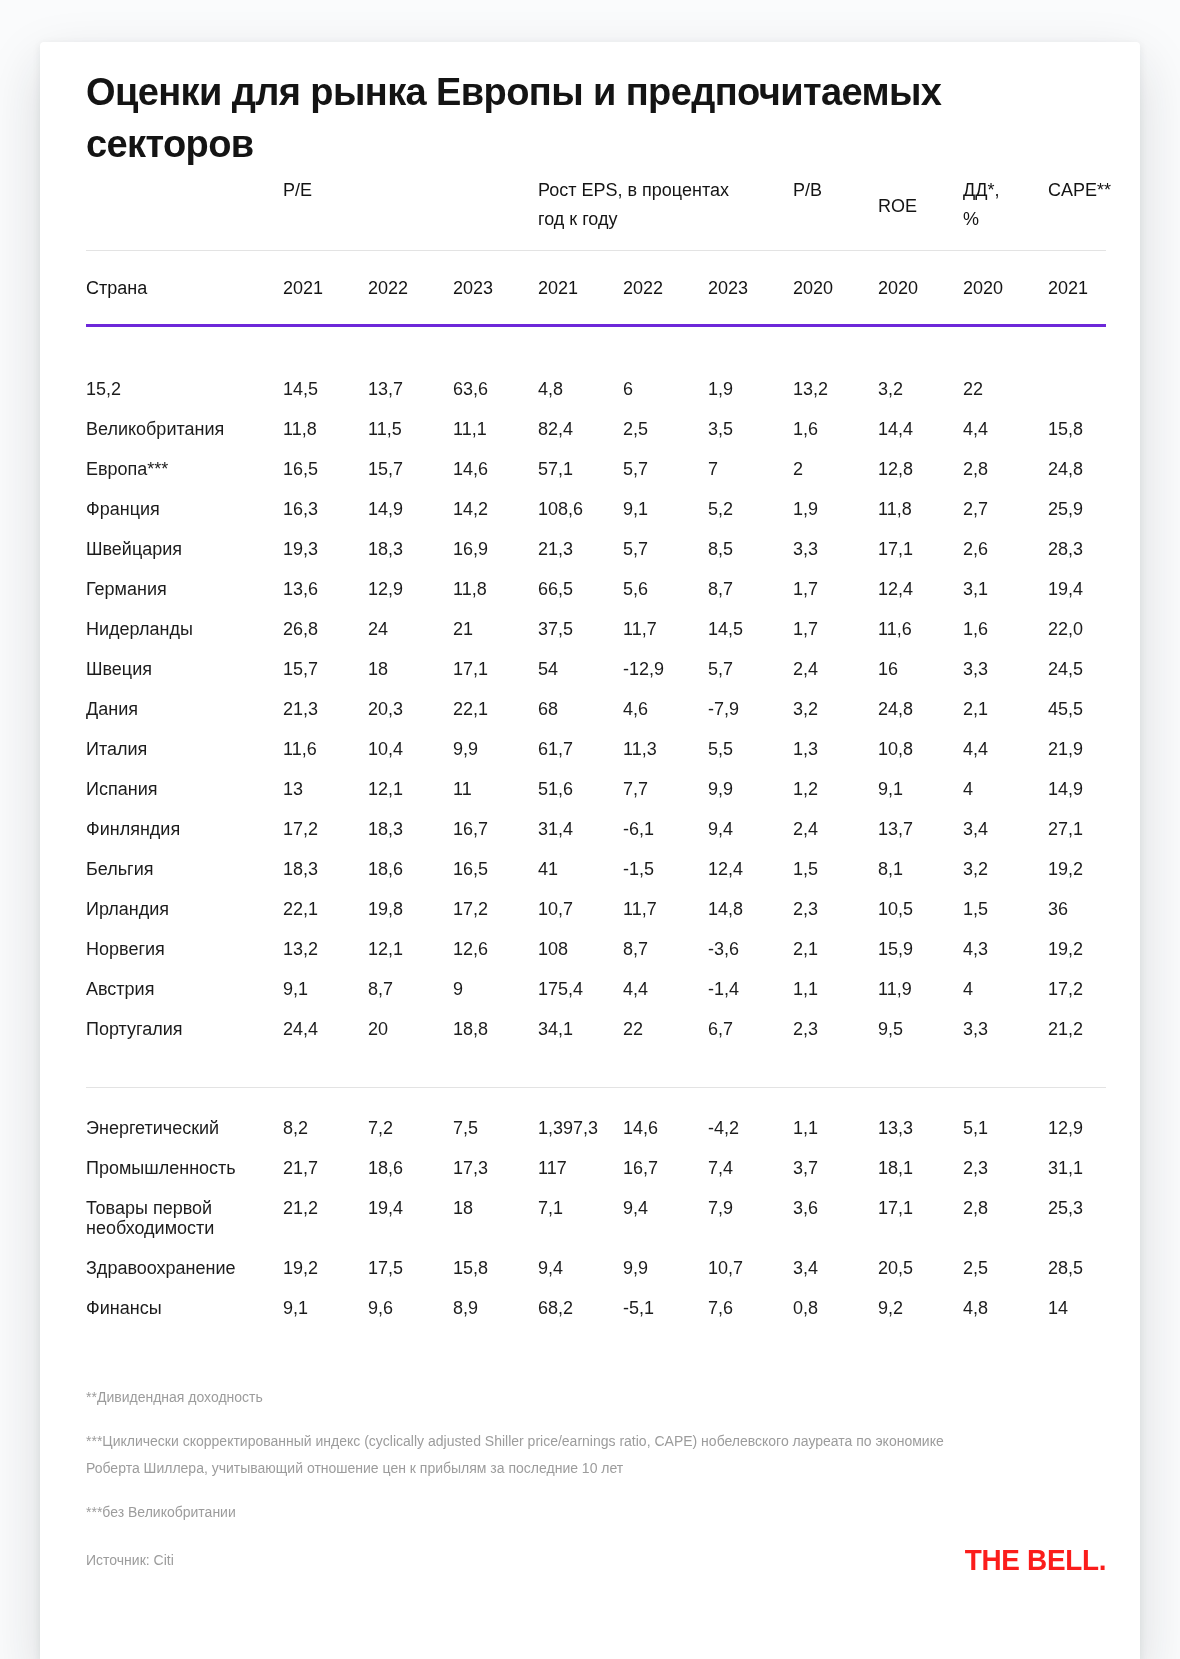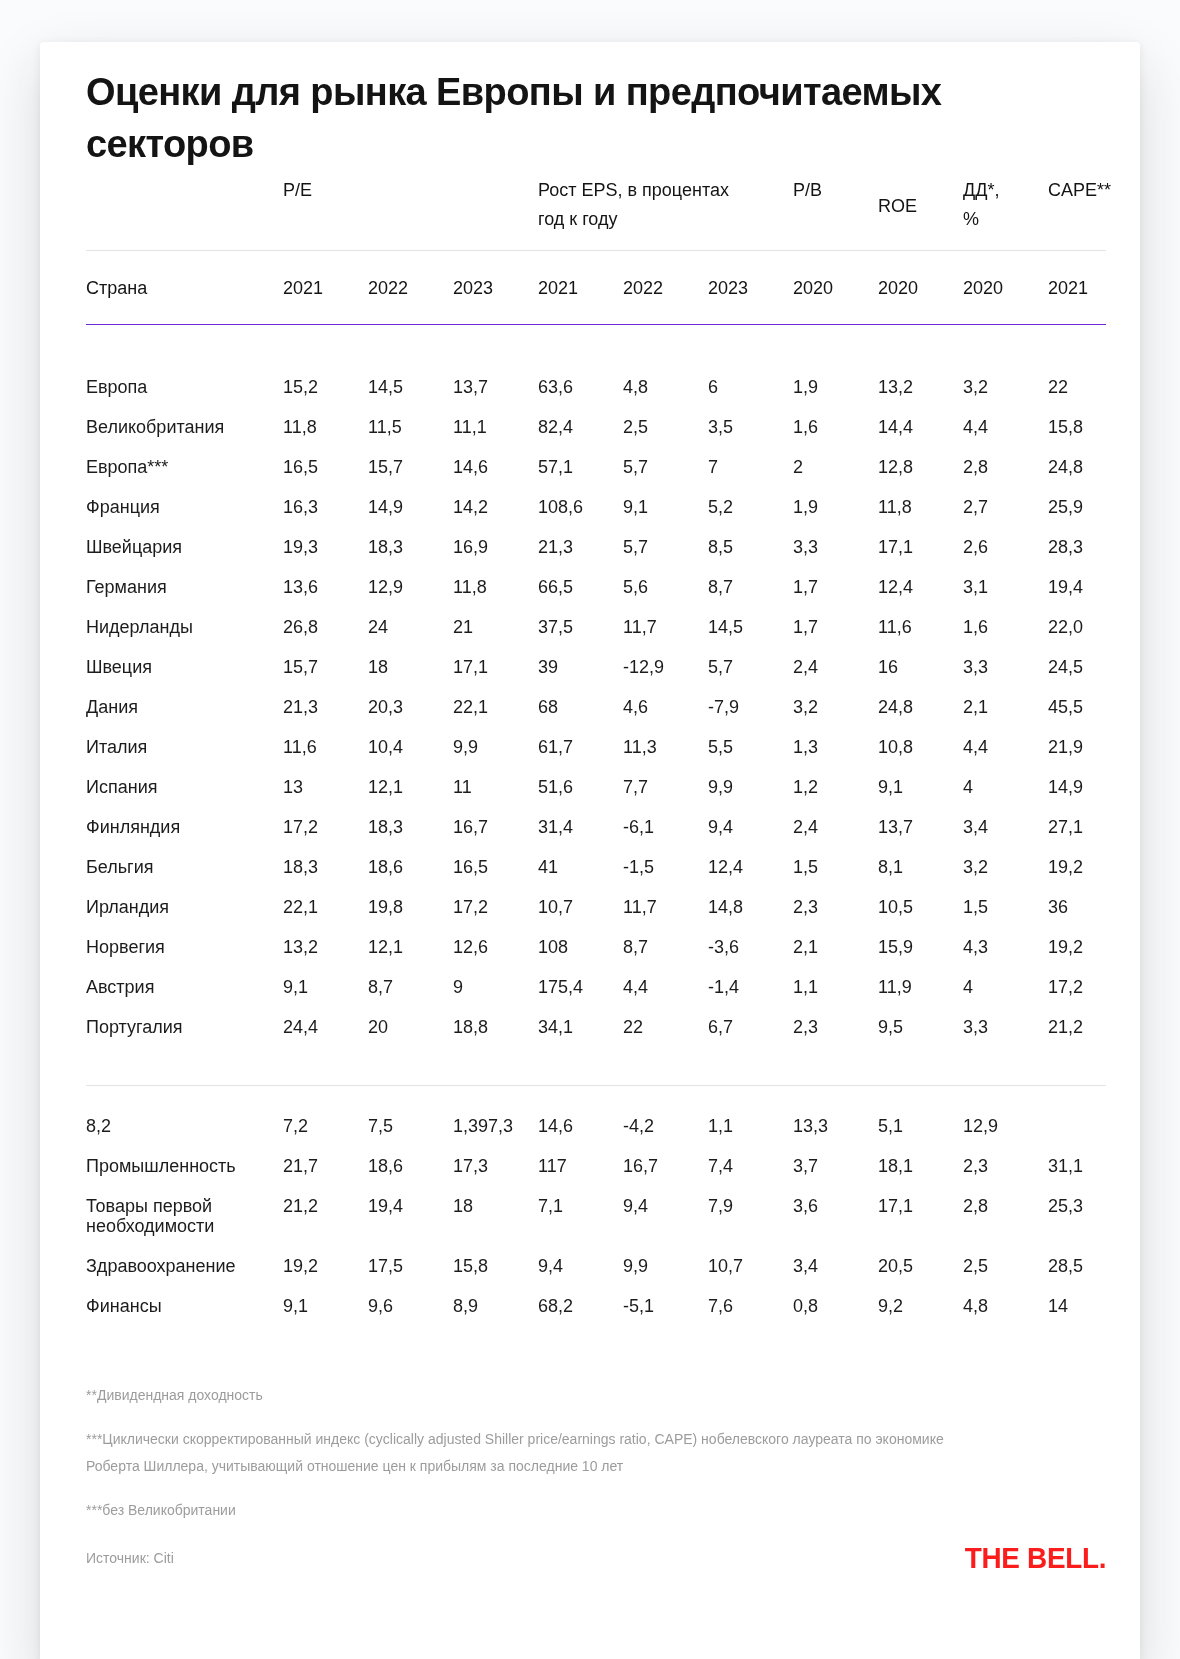--- a/index.html
+++ b/index.html
@@ -38,21 +38,21 @@
     color:#1c1c1c;white-space:nowrap;
   }
   .bold{font-weight:400;color:#141414;}
   .group-row{border-bottom:1px solid #e3e3e3;}
   .group-row .cell{
     white-space:pre-line;
     line-height:29px;
     padding-bottom:16px;
   }
   .year-row{
-    border-bottom:1px solid #6d28d9;
+    border-bottom:3px solid #6d28d9;
     padding:27px 0 26px 0;
   }
   .rows .t-row .cell{padding:10px 0;}
   .rows .cell.label{white-space:normal;padding-right:12px;}
   .rows.countries{margin-top:42px;}
   .divider{border-top:1px solid #e3e3e3;margin-top:38px;}
   .rows.sectors{margin-top:20px;}
   
   .footnotes{margin-top:56px;max-width:860px;}
   .footnote,.footnotes p{
@@ -104,21 +104,20 @@
         <div class="cell bold">2023</div>
         <div class="cell bold">2020</div>
         <div class="cell bold">2020</div>
         <div class="cell bold">2020</div>
         <div class="cell bold">2021</div>
       </div>
 
     <div class="rows countries">
 
     <div class="t-row data">
-          <div class="cell label">Европа</div>
           <div class="cell">15,2</div>
           <div class="cell">14,5</div>
           <div class="cell">13,7</div>
           <div class="cell">63,6</div>
           <div class="cell">4,8</div>
           <div class="cell">6</div>
           <div class="cell">1,9</div>
           <div class="cell">13,2</div>
           <div class="cell">3,2</div>
           <div class="cell">22</div>
@@ -199,21 +198,21 @@
           <div class="cell">1,7</div>
           <div class="cell">11,6</div>
           <div class="cell">1,6</div>
           <div class="cell">22,0</div>
         </div>
         <div class="t-row data">
           <div class="cell label">Швеция</div>
           <div class="cell">15,7</div>
           <div class="cell">18</div>
           <div class="cell">17,1</div>
-          <div class="cell">39</div>
+          <div class="cell">54</div>
           <div class="cell">-12,9</div>
           <div class="cell">5,7</div>
           <div class="cell">2,4</div>
           <div class="cell">16</div>
           <div class="cell">3,3</div>
           <div class="cell">24,5</div>
         </div>
         <div class="t-row data">
           <div class="cell label">Дания</div>
           <div class="cell">21,3</div>
@@ -331,20 +330,21 @@
           <div class="cell">3,3</div>
           <div class="cell">21,2</div>
         </div>
       </div>
 
     <div class="divider"></div>
 
     <div class="rows sectors">
 
     <div class="t-row data">
+          <div class="cell label">Энергетический</div>
           <div class="cell">8,2</div>
           <div class="cell">7,2</div>
           <div class="cell">7,5</div>
           <div class="cell">1,397,3</div>
           <div class="cell">14,6</div>
           <div class="cell">-4,2</div>
           <div class="cell">1,1</div>
           <div class="cell">13,3</div>
           <div class="cell">5,1</div>
           <div class="cell">12,9</div>

